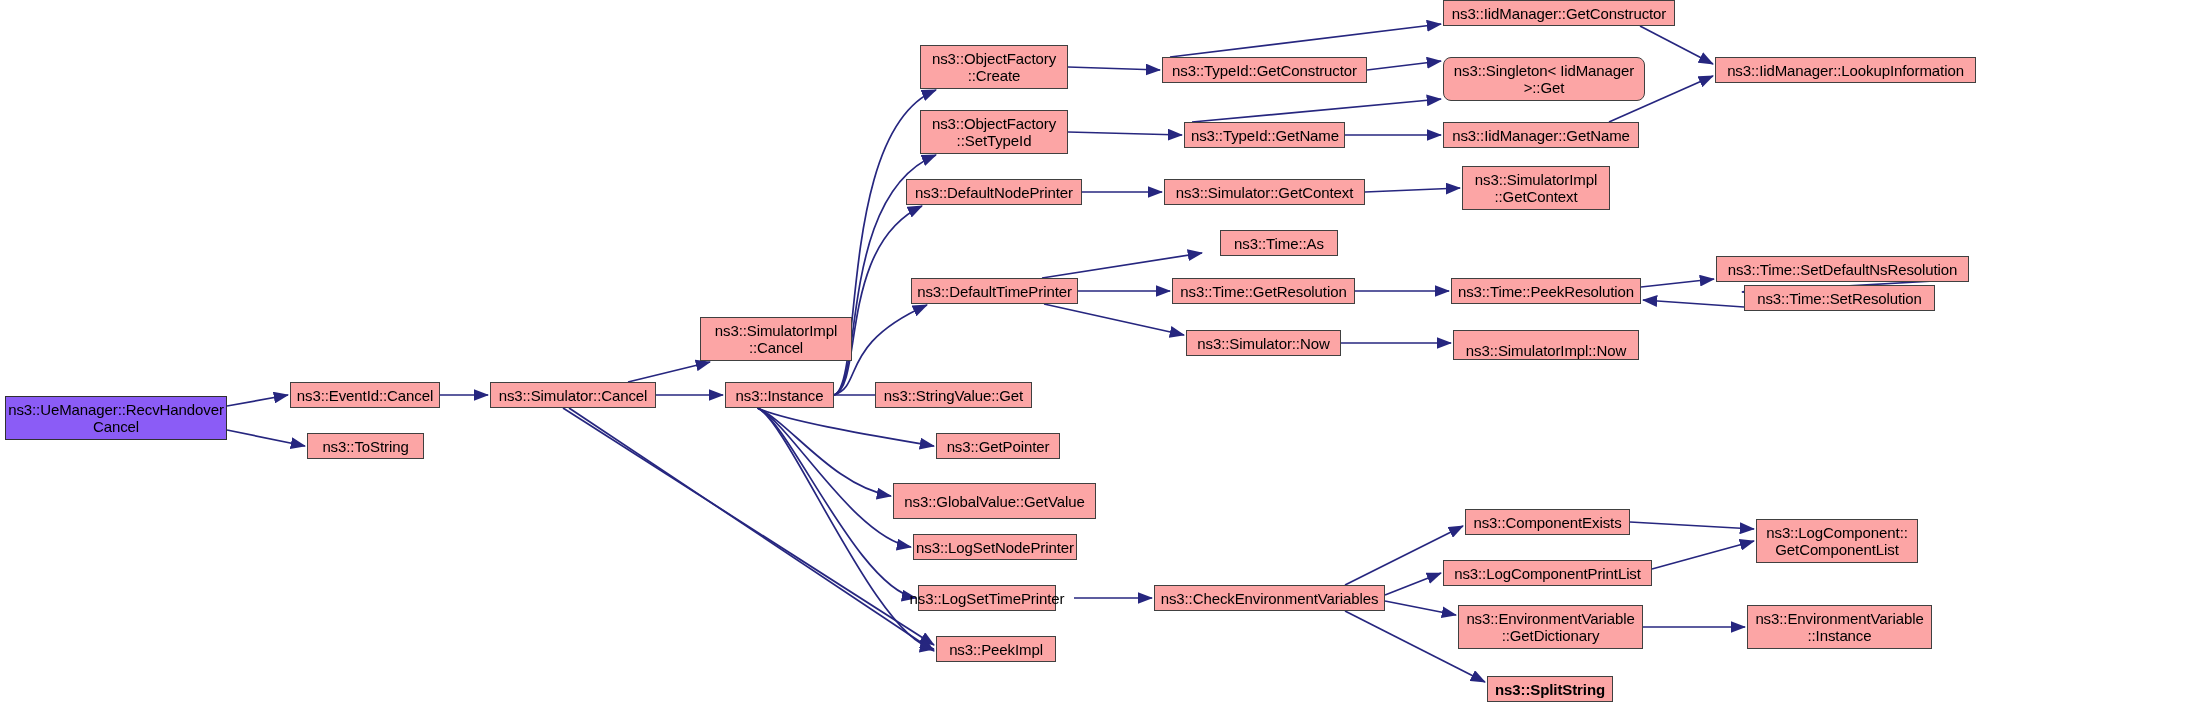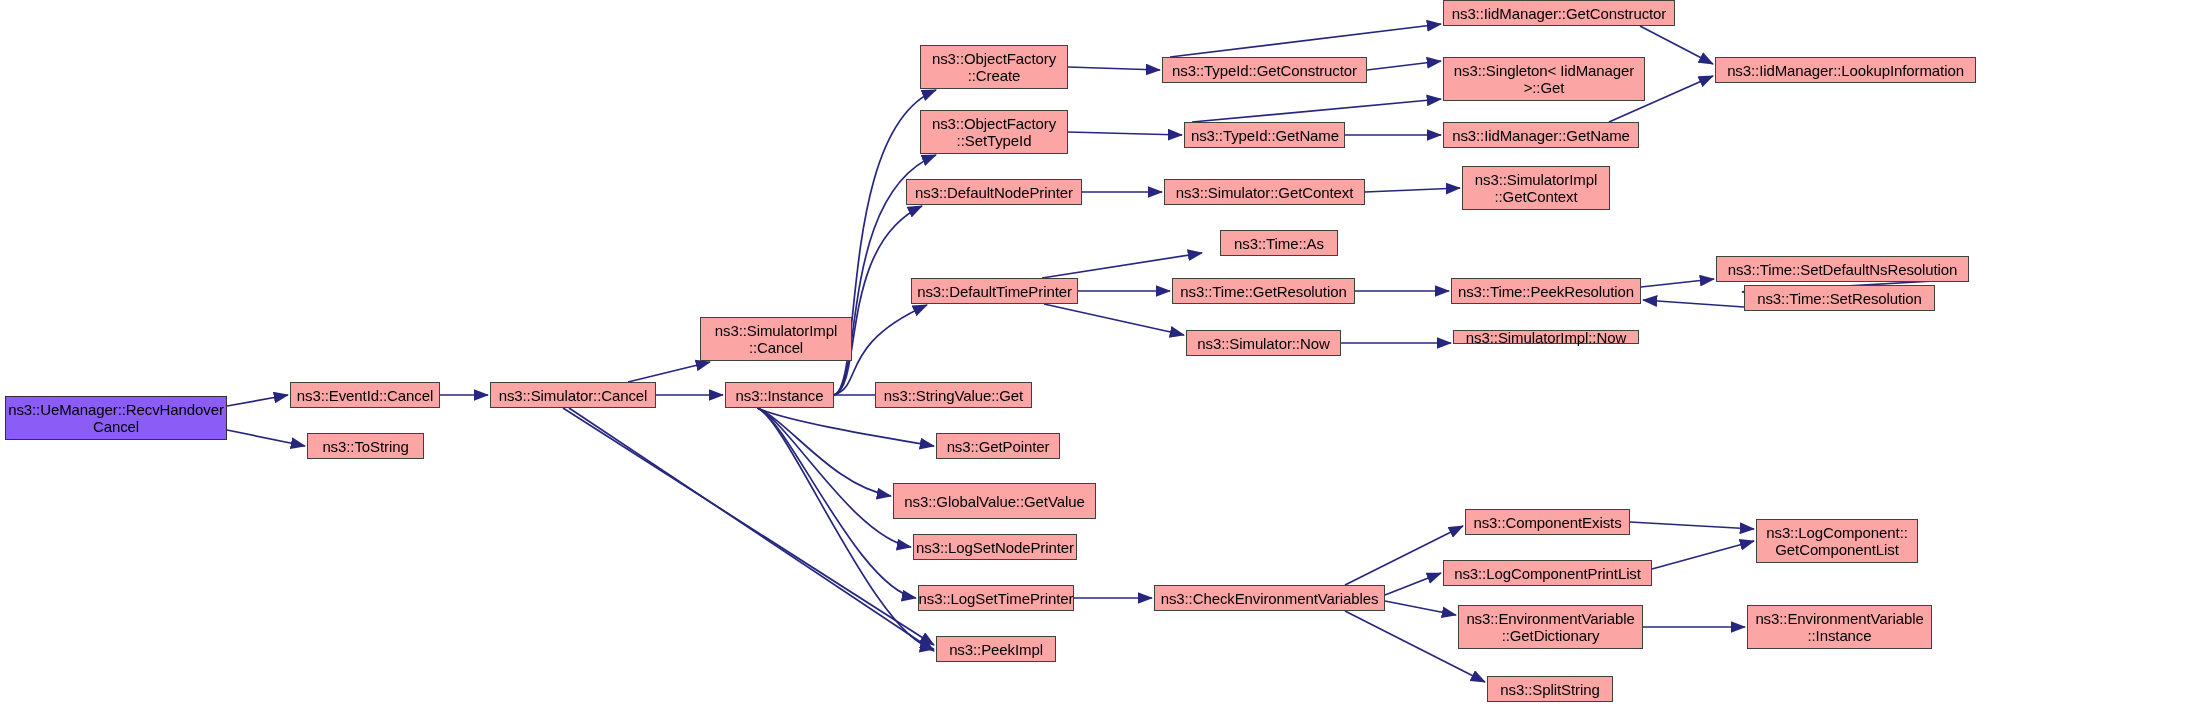--- a/index.html
+++ b/index.html
@@ -102,42 +102,42 @@
       <div class="node" style="left: 920px; top: 45px; width: 148px; height: 44px;"><span>ns3::ObjectFactory
 ::Create</span></div>
       <div class="node" style="left: 920px; top: 110px; width: 148px; height: 44px;"><span>ns3::ObjectFactory
 ::SetTypeId</span></div>
       <div class="node" style="left: 906px; top: 179px; width: 176px; height: 26px;"><span>ns3::DefaultNodePrinter</span></div>
       <div class="node" style="left: 911px; top: 278px; width: 167px; height: 26px;"><span>ns3::DefaultTimePrinter</span></div>
       <div class="node" style="left: 875px; top: 382px; width: 157px; height: 26px;"><span>ns3::StringValue::Get</span></div>
       <div class="node" style="left: 936px; top: 433px; width: 124px; height: 26px;"><span>ns3::GetPointer</span></div>
       <div class="node" style="left: 893px; top: 483px; width: 203px; height: 36px;"><span>ns3::GlobalValue::GetValue</span></div>
       <div class="node" style="left: 913px; top: 534px; width: 164px; height: 26px;"><span>ns3::LogSetNodePrinter</span></div>
-      <div class="node" style="left: 918px; top: 585px; width: 156px; height: 26px;"><span>ns3::LogSetTimePrinter</span></div>
+      <div class="node" style="left: 918px; top: 585px; width: 138px; height: 26px;"><span>ns3::LogSetTimePrinter</span></div>
       <div class="node" style="left: 936px; top: 636px; width: 120px; height: 26px;"><span>ns3::PeekImpl</span></div>
       <div class="node" style="left: 1162px; top: 57px; width: 205px; height: 26px;"><span>ns3::TypeId::GetConstructor</span></div>
       <div class="node" style="left: 1184px; top: 122px; width: 161px; height: 26px; justify-content: flex-end;"><span>ns3::TypeId::GetName</span></div>
       <div class="node" style="left: 1164px; top: 179px; width: 201px; height: 26px;"><span>ns3::Simulator::GetContext</span></div>
       <div class="node" style="left: 1220px; top: 230px; width: 118px; height: 26px;"><span>ns3::Time::As</span></div>
       <div class="node" style="left: 1172px; top: 278px; width: 183px; height: 26px;"><span>ns3::Time::GetResolution</span></div>
       <div class="node" style="left: 1186px; top: 330px; width: 155px; height: 26px;"><span>ns3::Simulator::Now</span></div>
       <div class="node" style="left: 1154px; top: 585px; width: 231px; height: 26px;"><span>ns3::CheckEnvironmentVariables</span></div>
       <div class="node" style="left: 1443px; top: 0px; width: 232px; height: 26px;"><span>ns3::IidManager::GetConstructor</span></div>
-      <div class="node" style="left: 1443px; top: 57px; width: 202px; height: 44px;"><span>ns3::Singleton&lt; IidManager
+      <div class="node" style="left: 1443px; top: 57px; width: 202px; height: 44px; border-radius: 8px;"><span>ns3::Singleton&lt; IidManager
 &gt;::Get</span></div>
       <div class="node" style="left: 1443px; top: 122px; width: 196px; height: 26px;"><span>ns3::IidManager::GetName</span></div>
       <div class="node" style="left: 1462px; top: 166px; width: 148px; height: 44px;"><span>ns3::SimulatorImpl
 ::GetContext</span></div>
       <div class="node" style="left: 1451px; top: 278px; width: 190px; height: 26px;"><span>ns3::Time::PeekResolution</span></div>
-      <div class="node" style="left: 1453px; top: 330px; width: 186px; height: 14px;"><span>ns3::SimulatorImpl::Now</span></div>
+      <div class="node" style="left: 1453px; top: 330px; width: 186px; height: 30px; align-items: flex-end;"><span>ns3::SimulatorImpl::Now</span></div>
       <div class="node" style="left: 1465px; top: 509px; width: 165px; height: 26px;"><span>ns3::ComponentExists</span></div>
       <div class="node" style="left: 1443px; top: 560px; width: 209px; height: 26px;"><span>ns3::LogComponentPrintList</span></div>
       <div class="node" style="left: 1458px; top: 605px; width: 185px; height: 44px;"><span>ns3::EnvironmentVariable
 ::GetDictionary</span></div>
-      <div class="node" style="left: 1487px; top: 676px; width: 126px; height: 26px;"><span>ns3::SplitString</span></div>
+      <div class="node" style="left: 1487px; top: 676px; width: 126px; height: 26px; font-weight: bold;"><span>ns3::SplitString</span></div>
       <div class="node" style="left: 1715px; top: 57px; width: 261px; height: 26px;"><span>ns3::IidManager::LookupInformation</span></div>
       <div class="node" style="left: 1716px; top: 256px; width: 253px; height: 26px;"><span>ns3::Time::SetDefaultNsResolution</span></div>
       <div class="node" style="left: 1744px; top: 285px; width: 191px; height: 26px;"><span>ns3::Time::SetResolution</span></div>
       <div class="node" style="left: 1756px; top: 519px; width: 162px; height: 44px;"><span>ns3::LogComponent::
 GetComponentList</span></div>
       <div class="node" style="left: 1747px; top: 605px; width: 185px; height: 44px;"><span>ns3::EnvironmentVariable
 ::Instance</span></div>
     </div>
 </div>
 

